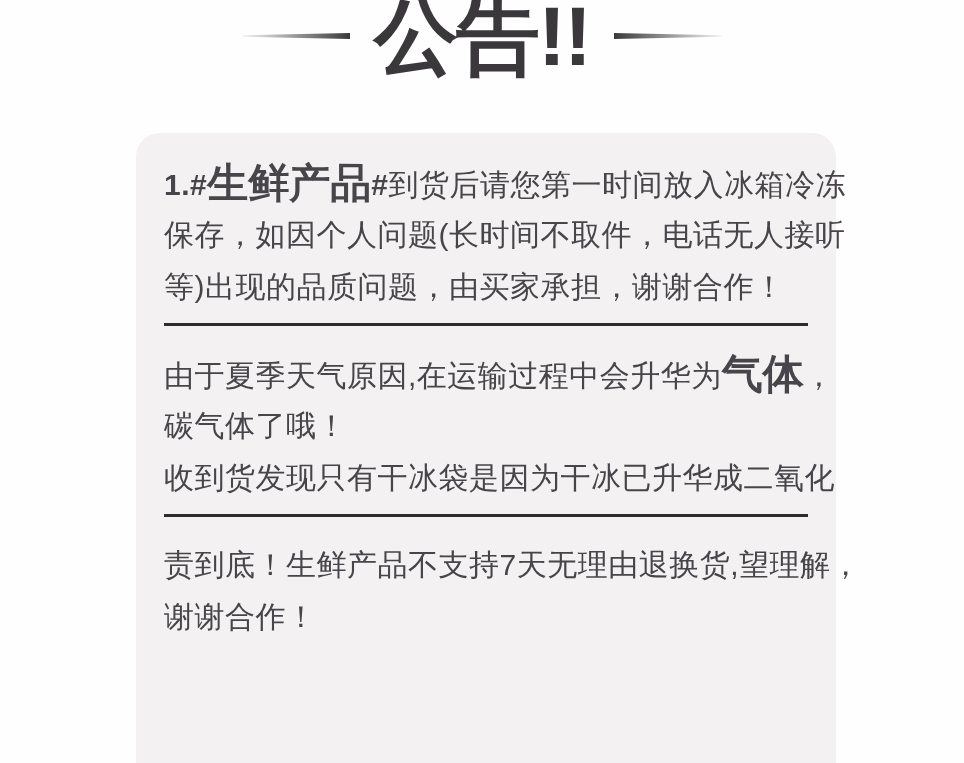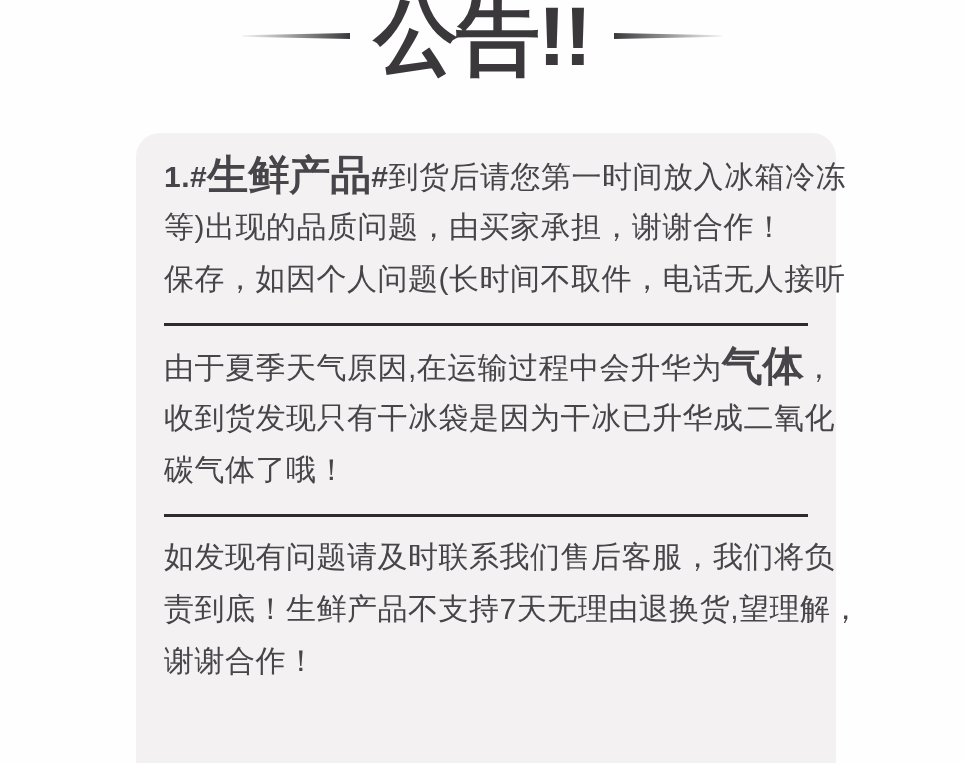--- a/index.html
+++ b/index.html
@@ -60,21 +60,21 @@
     padding: 24px 26px 0 28px;
   }
   .para {
     color: var(--text-color, #47454a);
     font-size: 30px;
     letter-spacing: 0.5px;
   }
   .line {
     display: block;
     height: 52px;
-    line-height: 36px;
+    line-height: 52px;
     white-space: nowrap;
   }
   .seg-n { font-weight: 400; }
   .seg-b { font-weight: 700; }
   .seg-bl {
     font-weight: 800;
     font-size: 41px;
     letter-spacing: 0;
     vertical-align: -2px;
   }
@@ -91,29 +91,28 @@
 <div class="header">
   <span class="hrule left"></span>
   <h1 class="title">公告!!</h1>
   <span class="hrule right"></span>
 </div>
 
 <div class="card">
   <div id="paragraphs">
       <div class="para">
         <div class="line"><span class="seg-b">1.</span><span class="seg-b">#</span><span class="seg-bl">生鲜产品</span><span class="seg-b">#</span><span class="seg-n">到货后请您第一时间放入冰箱冷冻</span></div>
+        <div class="line"><span class="seg-n">保存，如因个人问题(长时间不取件，电话无人接听</span></div>
         <div class="line"><span class="seg-n">等)出现的品质问题，由买家承担，谢谢合作！</span></div>
-        <div class="line"><span class="seg-n">保存，如因个人问题(长时间不取件，电话无人接听</span></div>
       </div>
       <div class="divider"></div>
       <div class="para">
         <div class="line"><span class="seg-n">由于夏季天气原因,在运输过程中会升华为</span><span class="seg-bl">气体</span><span class="seg-n">，</span></div>
+        <div class="line"><span class="seg-n">碳气体了哦！</span></div>
         <div class="line"><span class="seg-n">收到货发现只有干冰袋是因为干冰已升华成二氧化</span></div>
-        <div class="line"><span class="seg-n">碳气体了哦！</span></div>
       </div>
       <div class="divider"></div>
       <div class="para">
-        <div class="line"><span class="seg-n">如发现有问题请及时联系我们售后客服，我们将负</span></div>
         <div class="line"><span class="seg-n">责到底！生鲜产品不支持7天无理由退换货,望理解，</span></div>
         <div class="line"><span class="seg-n">谢谢合作！</span></div>
       </div>
     </div>
 </div>
 
 </body></html>

